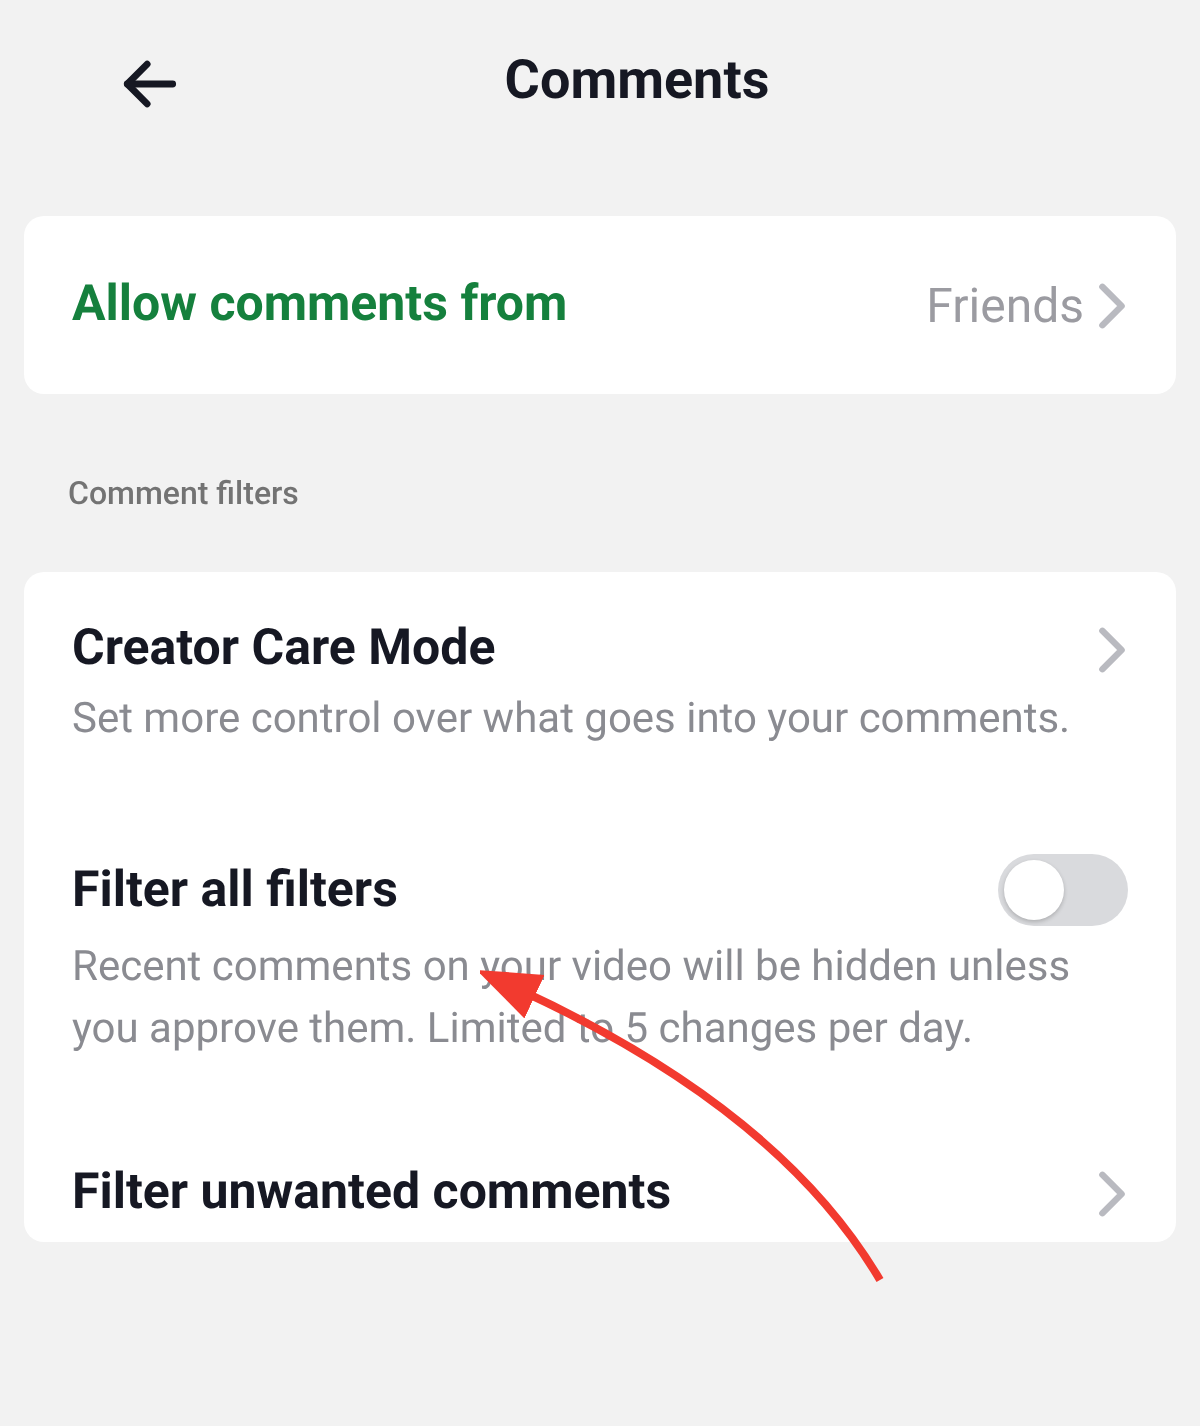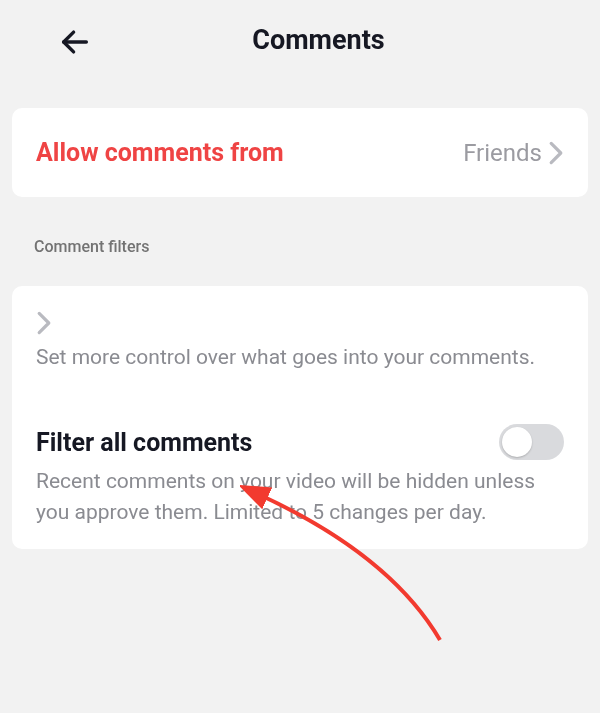--- a/index.html
+++ b/index.html
@@ -47,21 +47,21 @@
     .row {
       display: flex;
       align-items: center;
       justify-content: space-between;
       padding: 30px 24px;
       cursor: pointer;
     }
     .row-title {
       font-size: 25px;
       font-weight: 700;
-      color: #ef4444;
+      color: #15803d;
     }
     .row-value {
       font-size: 24px;
       color: #9b9ba1;
       display: flex;
       align-items: center;
       gap: 6px;
       margin-left: 42px;
     }
     .chevron svg { display: block; }
@@ -145,39 +145,50 @@
     </div>
   </div>
 </div>
 
 <div class="section-header">Comment filters</div>
 
 <div class="card">
 
   <div class="setting">
     <div class="setting-head">
+      <div class="setting-title">Creator Care Mode</div>
       <span class="chevron chevron-right">
         <svg width="16" height="26" viewBox="0 0 10 16" fill="none" stroke="#b9bac0" stroke-width="2" stroke-linecap="round" stroke-linejoin="round">
           <polyline points="2 2 8 8 2 14"></polyline>
         </svg>
       </span>
     </div>
     <div class="setting-desc">Set more control over what goes into your comments.</div>
   </div>
 
   <div class="setting">
     <div class="setting-head">
-      <div class="setting-title">Filter all comments</div>
+      <div class="setting-title">Filter all filters</div>
       <div class="toggle">
         <div class="toggle-knob"></div>
       </div>
     </div>
     <div class="setting-desc">Recent comments on your video will be hidden unless you approve them. Limited to 5 changes per day.</div>
   </div>
 
+  <div class="setting" style="padding-bottom:10px;">
+    <div class="setting-head">
+      <div class="setting-title">Filter unwanted comments</div>
+      <span class="chevron chevron-right">
+        <svg width="16" height="26" viewBox="0 0 10 16" fill="none" stroke="#b9bac0" stroke-width="2" stroke-linecap="round" stroke-linejoin="round">
+          <polyline points="2 2 8 8 2 14"></polyline>
+        </svg>
+      </span>
+    </div>
+  </div>
 
 </div>
 
 <svg class="annotation-arrow" width="220" height="170" viewBox="0 0 220 170">
   <defs>
     <marker id="arrhead" markerWidth="10" markerHeight="10" refX="2" refY="3" orient="auto" markerUnits="strokeWidth">
       <path d="M0,0 L0,6 L8,3 z" fill="#f23a2f"></path>
     </marker>
   </defs>
   <path d="M 200 160 Q 150 75 20 15" stroke="#f23a2f" stroke-width="4" fill="none" marker-end="url(#arrhead)"></path>

